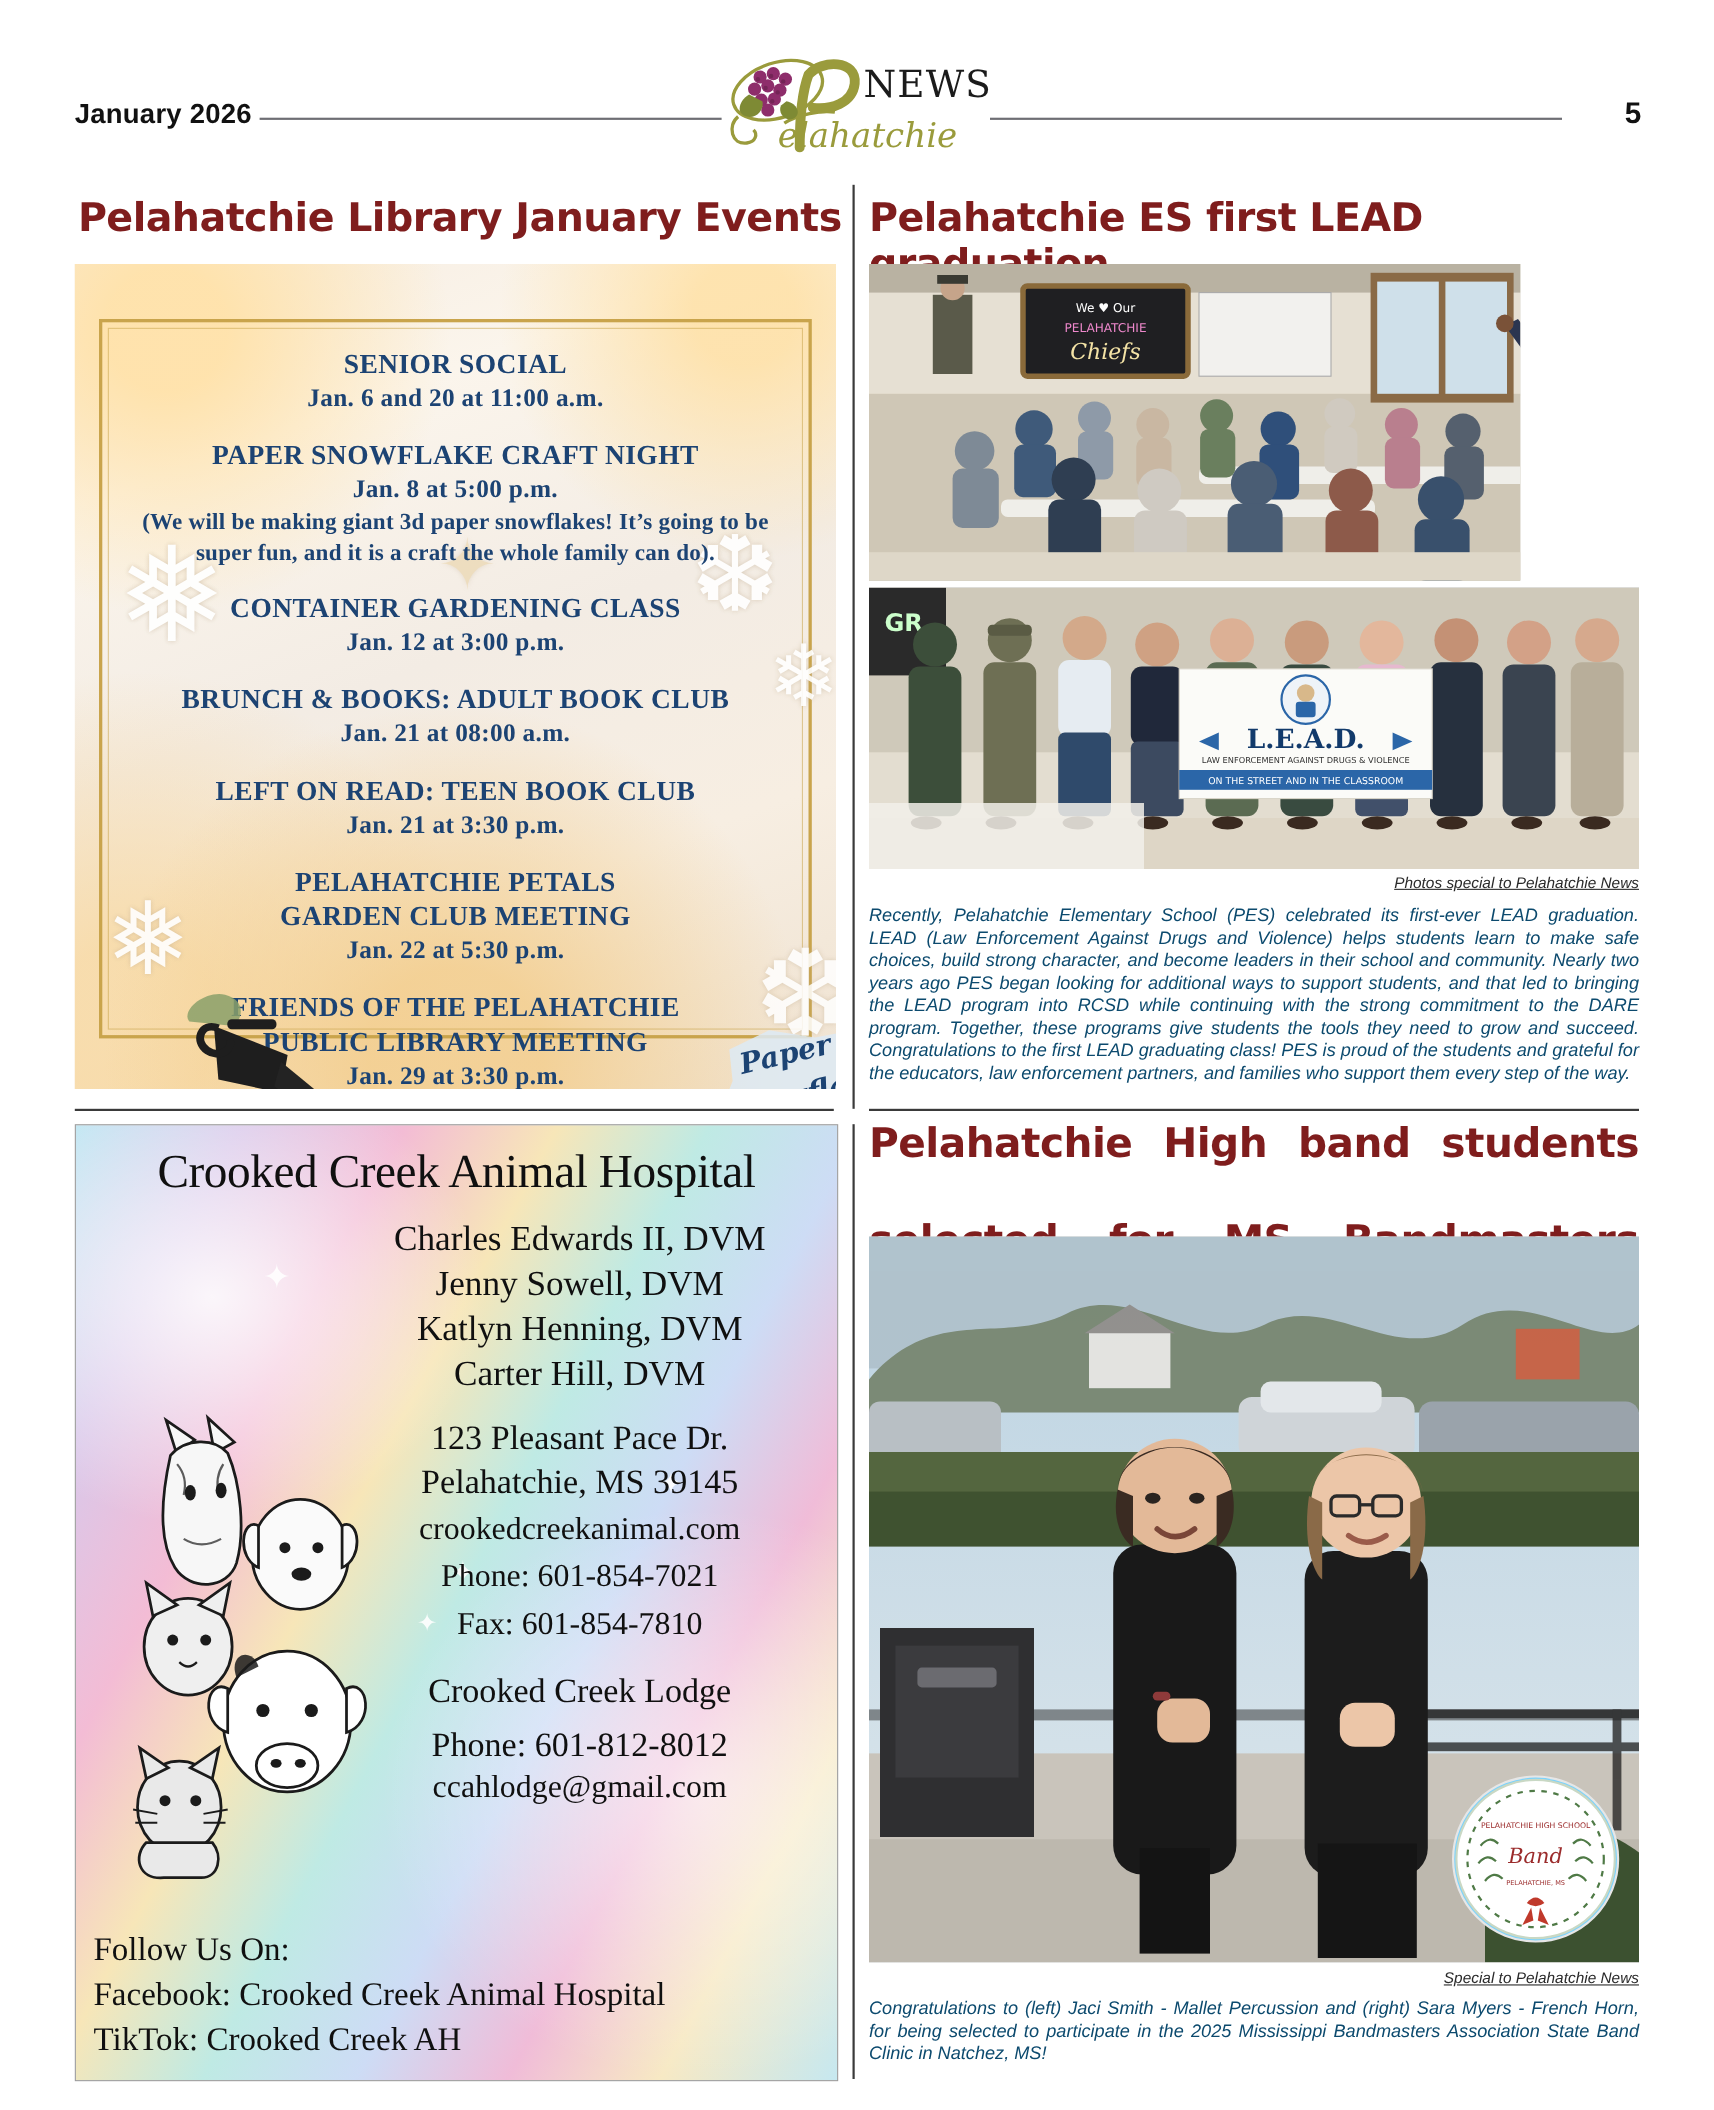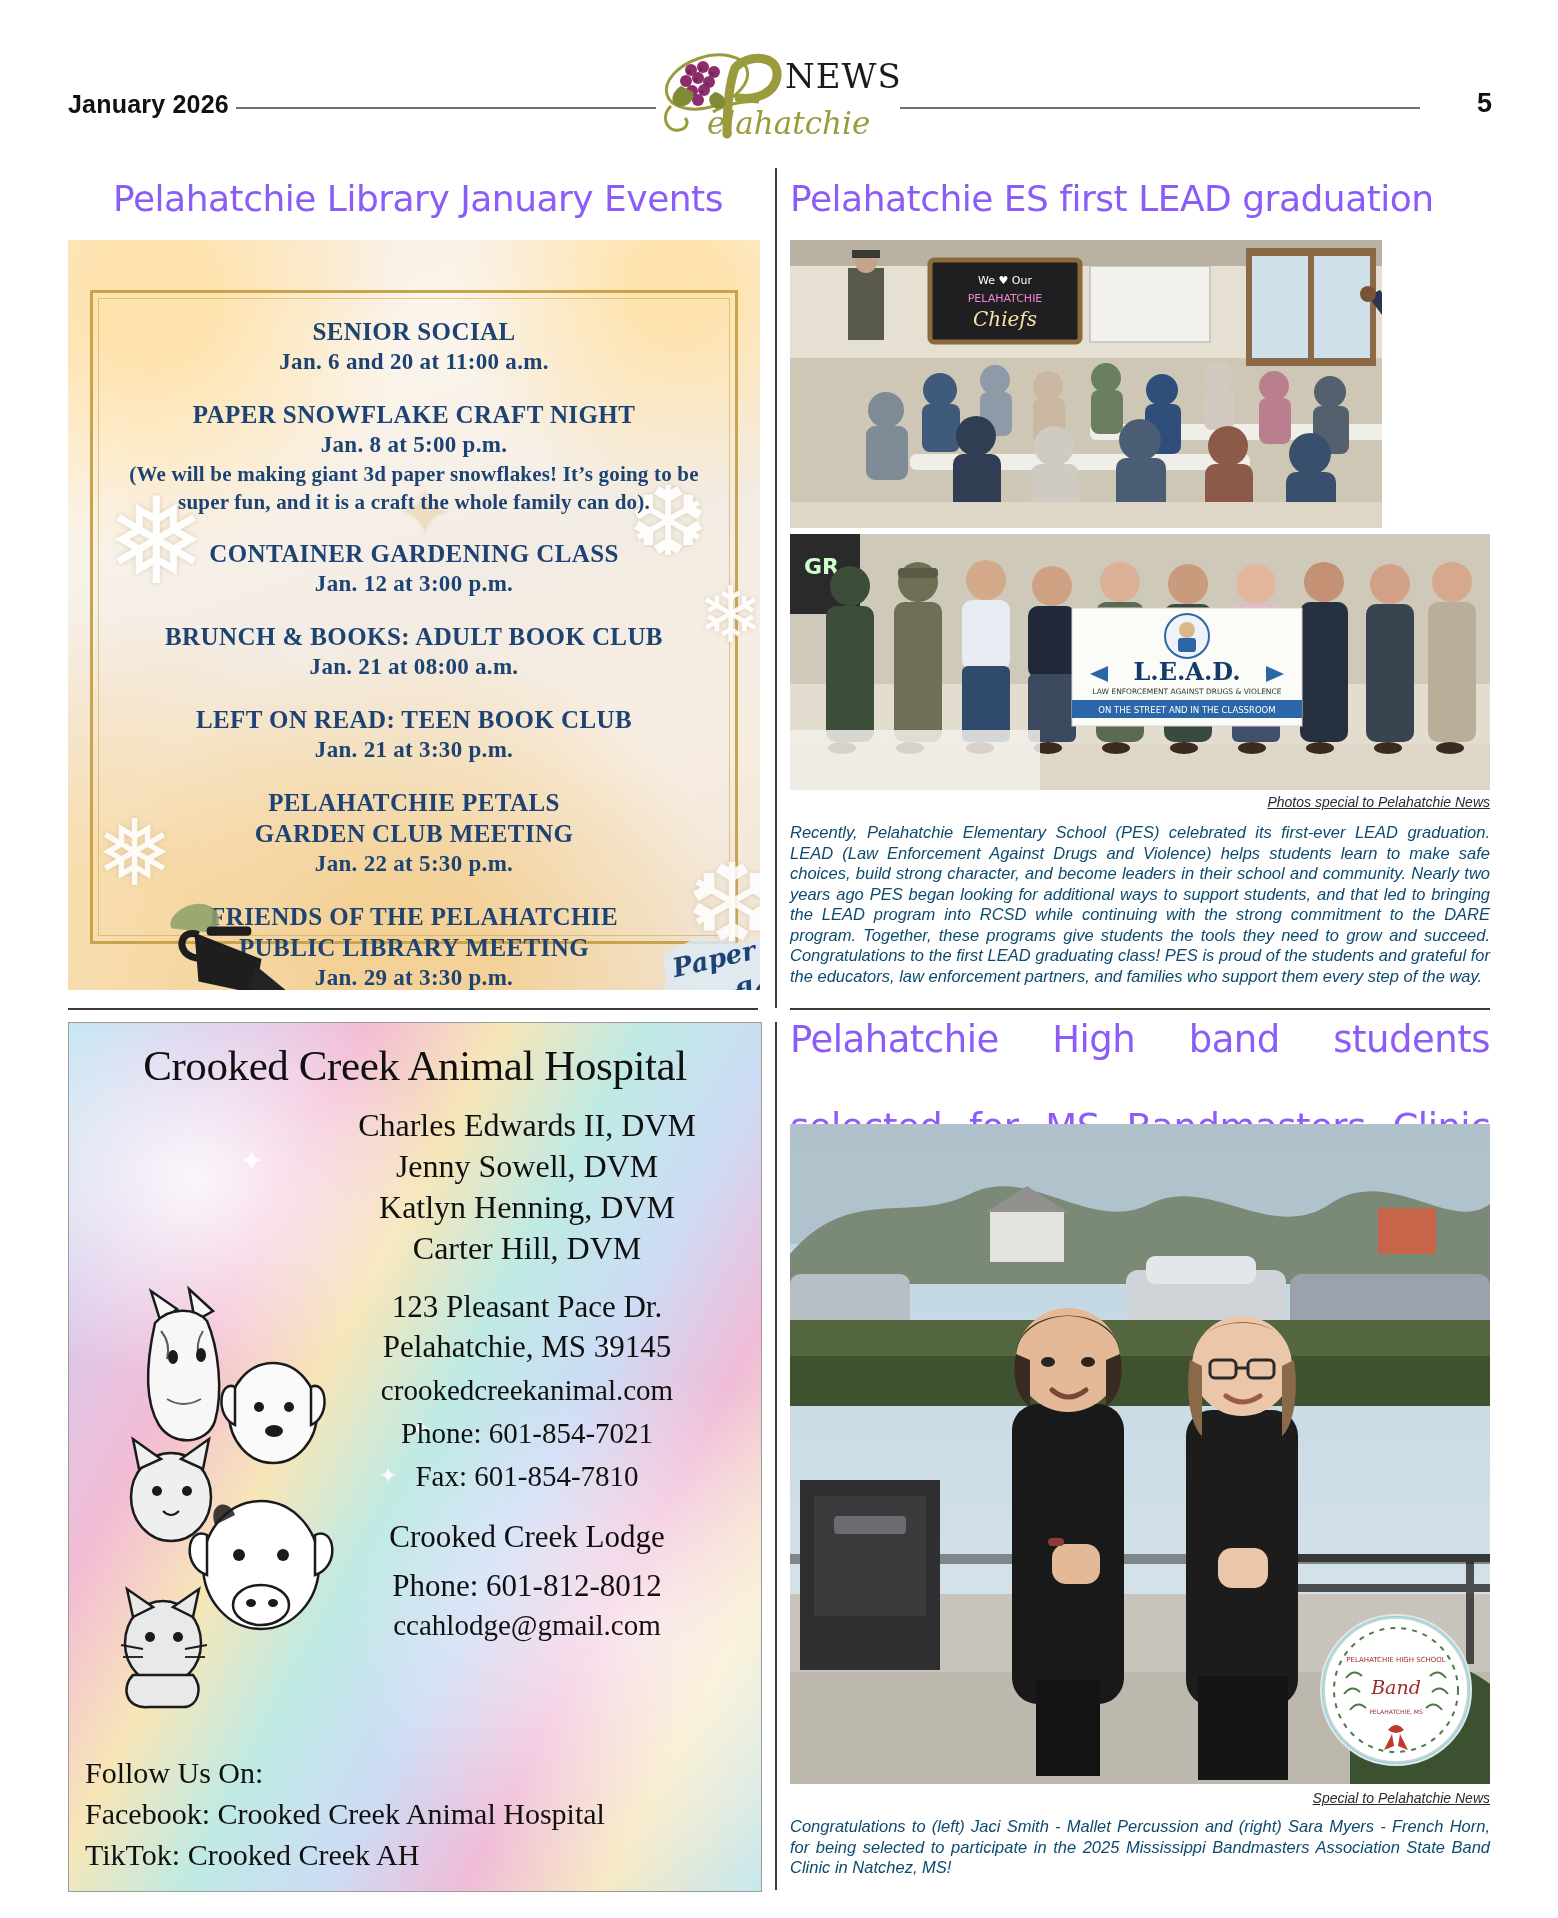--- a/index.html
+++ b/index.html
@@ -15,21 +15,21 @@
   .logo{position:absolute;left:655px;top:48px;width:250px;height:100px;}
   .logo svg{display:block;}
 
   
   .vrule{position:absolute;left:775px;top:168px;width:2px;height:840px;background:#3a3a3a;}
   .vrule2{position:absolute;left:775px;top:1022px;width:2px;height:868px;background:#3a3a3a;}
   .hrule-left{position:absolute;left:68px;top:1008px;width:690px;height:2px;background:#3a3a3a;}
   .hrule-right{position:absolute;left:790px;top:1008px;width:700px;height:2px;background:#3a3a3a;}
 
   
-  .hl{font-family:"DejaVu Sans",sans-serif;font-weight:400;color:#8b5cf6;letter-spacing:-0.5px;}
+  .hl{font-family:"DejaVu Sans",sans-serif;font-weight:700;color:#7f1d1d;letter-spacing:-0.5px;}
   .hl-lib{position:absolute;left:68px;top:178px;width:700px;font-size:36px;line-height:42px;text-align:center;}
   .hl-lead{position:absolute;left:790px;top:178px;width:700px;font-size:36px;line-height:42px;}
   .hl-band{position:absolute;left:790px;top:1018px;width:700px;font-size:37px;line-height:44px;}
   .hl-band .l1{display:block;text-align:justify;}
   .hl-band .l1::after{content:"";display:inline-block;width:100%;}
 
   
   .flyer{position:absolute;left:68px;top:240px;width:692px;height:750px;overflow:hidden;
          background:
            radial-gradient(circle at 12% 8%, rgba(255,226,170,.95) 0 6%, rgba(255,255,255,0) 28%),

